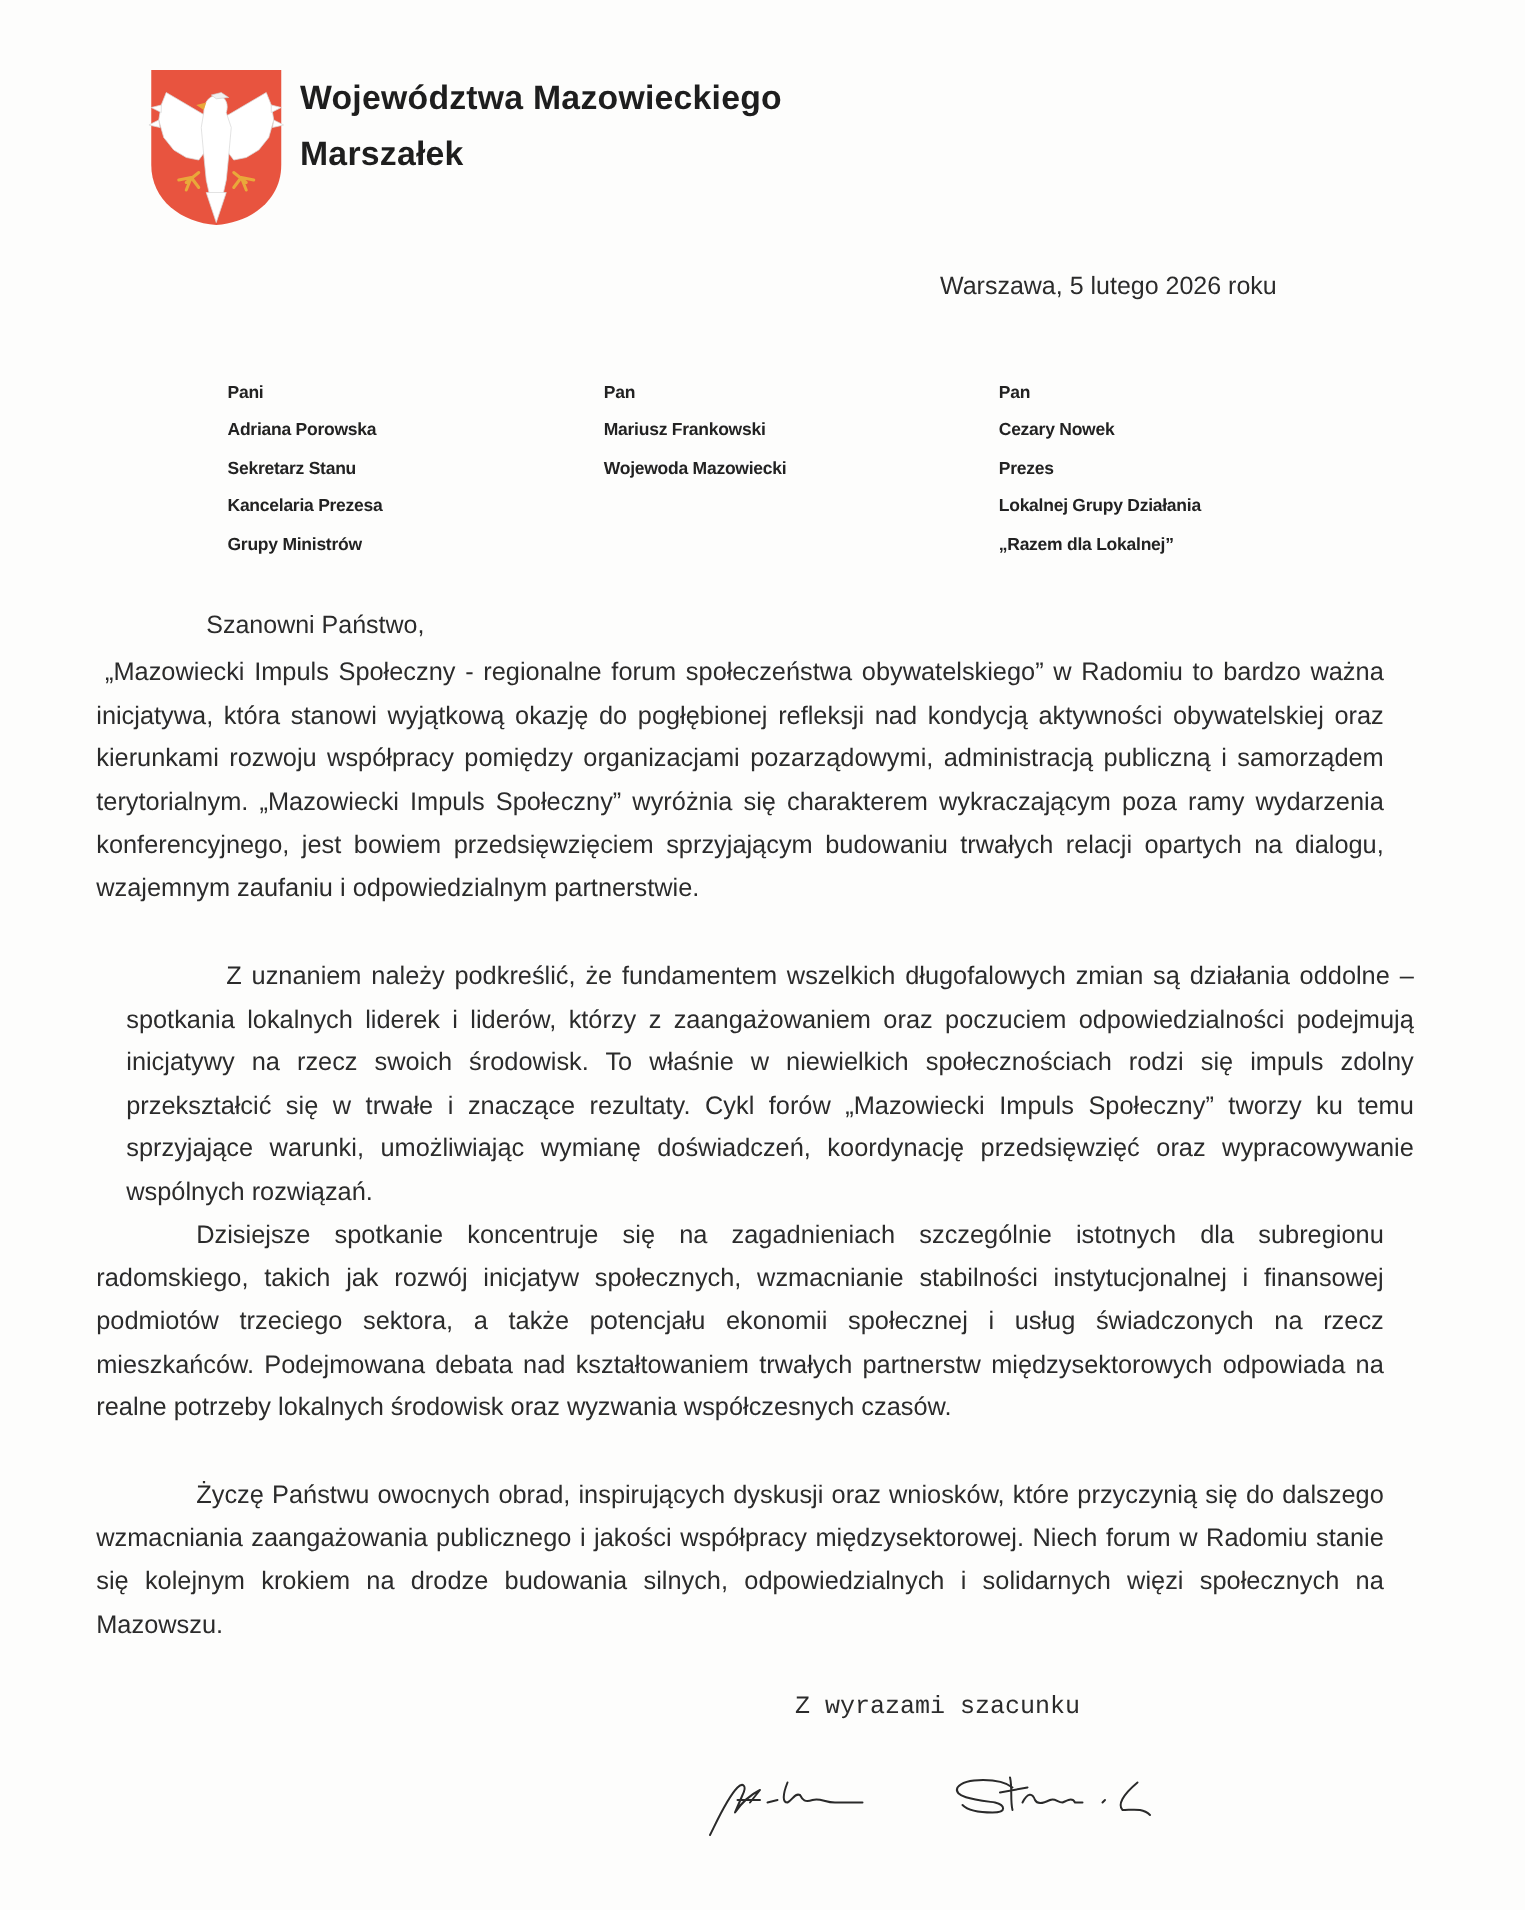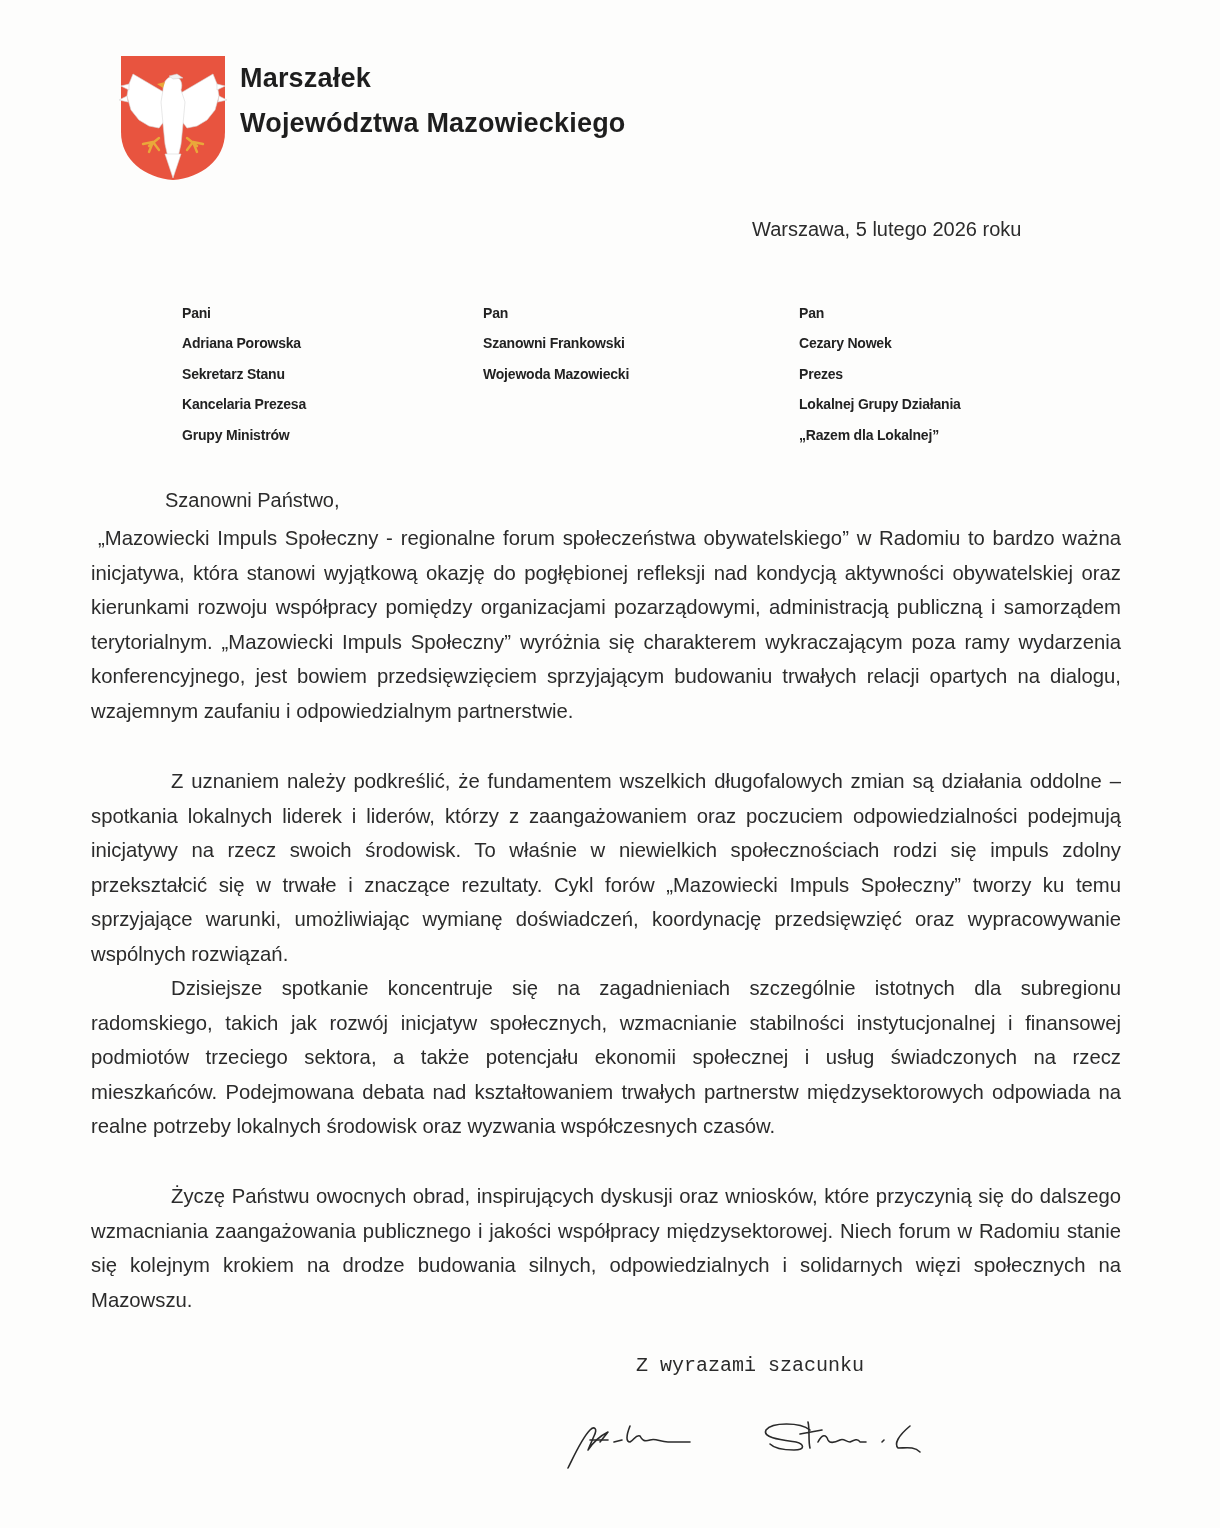--- a/index.html
+++ b/index.html
@@ -20,26 +20,26 @@
   .recipient { position: absolute; top: 298px; font-family: "Liberation Sans", sans-serif; font-weight: bold;
                font-size: 14px; line-height: 30.4px; color: #222; letter-spacing: -0.2px; }
   .recipient div { white-space: nowrap; }
   .r1 { left: 182px; }
   .r2 { left: 483px; }
   .r3 { left: 799px; }
 
   
   .salutation { position: absolute; left: 165px; top: 489px; font-size: 20px; color: #2b2b2b;
                 font-family: "Liberation Sans", sans-serif; white-space: nowrap; }
-  .body-text { position: absolute; left: 91px; width: 1030px; font-family: "Liberation Sans", sans-serif;
+  .body-text { position: absolute; left: 77px; width: 1030px; font-family: "Liberation Sans", sans-serif;
                font-size: 20.3px; line-height: 34.6px; color: #2b2b2b; text-align: justify; }
   .body-text p { margin: 0; text-indent: 80px; }
   .body-text p.first { text-indent: 7px; }
   .p1 { top: 521px; }
-  .p2 { top: 764px; }
+  .p2 { top: 764px; margin-left: 24px; }
   .p3 { top: 971px; }
   .p4 { top: 1179px; }
 
   .closing { position: absolute; left: 636px; top: 1354px; font-family: Liberation Mono, monospace;
              font-size: 20px; color: #2b2b2b; white-space: nowrap; }
   .signature { position: absolute; left: 560px; top: 1408px; width: 380px; height: 70px; }
 </style>
 </head>
 <body>
 
@@ -65,36 +65,36 @@
 
     <g stroke="#e9a83a" stroke-width="2.4" fill="none" stroke-linecap="round">
       <path d="M40 84 L30 92 M34 88 L24 90 M34 88 L30 98 M34 88 L40 96"></path>
       <path d="M68 84 L78 92 M74 88 L84 90 M74 88 L78 98 M74 88 L68 96"></path>
     </g>
 
     <path d="M46 100 L54 124 L62 100 Z" fill="#ffffff" stroke="#d9d9d9" stroke-width="0.6"></path>
   </svg>
 
   <div class="org-title">
+    <div>Województwa Mazowieckiego</div>
     <div>Marszałek</div>
-    <div>Województwa Mazowieckiego</div>
   </div>
 
   <div class="place-date">Warszawa, 5 lutego 2026 roku</div>
 
   <div class="recipient r1">
     <div>Pani</div>
     <div>Adriana Porowska</div>
     <div>Sekretarz Stanu</div>
     <div>Kancelaria Prezesa</div>
     <div>Grupy Ministrów</div>
   </div>
   <div class="recipient r2">
     <div>Pan</div>
-    <div>Szanowni Frankowski</div>
+    <div>Mariusz Frankowski</div>
     <div>Wojewoda Mazowiecki</div>
   </div>
   <div class="recipient r3">
     <div>Pan</div>
     <div>Cezary Nowek</div>
     <div>Prezes</div>
     <div>Lokalnej Grupy Działania</div>
     <div>„Razem dla Lokalnej”</div>
   </div>
 

